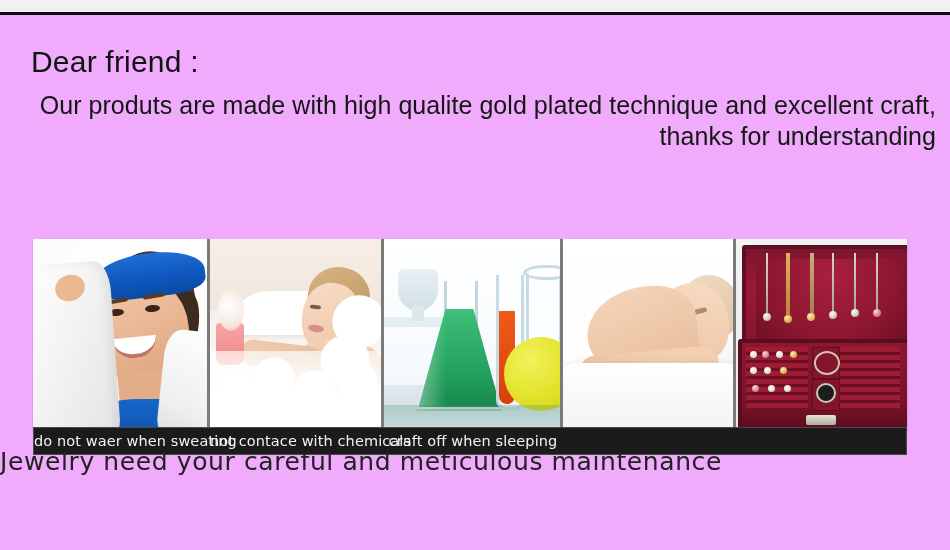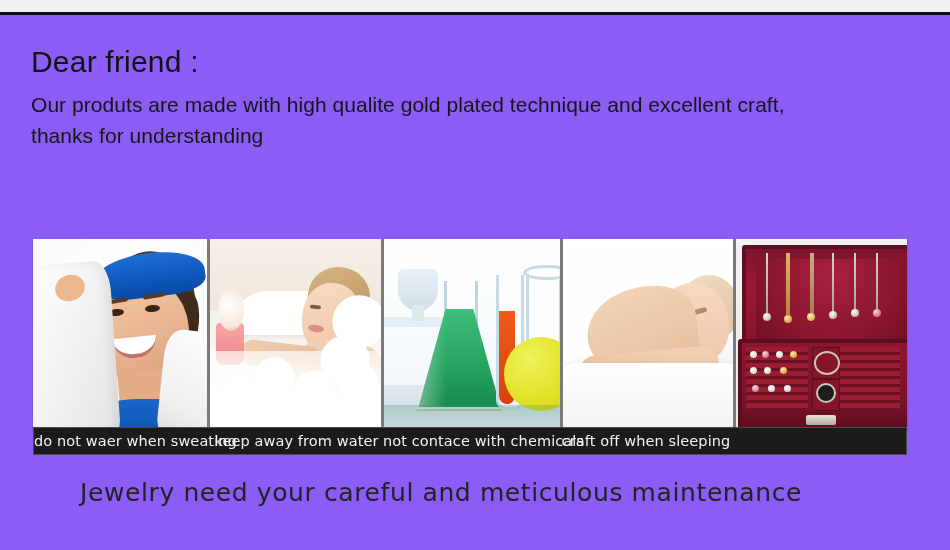--- a/index.html
+++ b/index.html
@@ -13,33 +13,34 @@
   .page{
     position:absolute;inset:0;
     background:#f1f1f1;
   }
   .top-rule{
     position:absolute;left:0;top:12px;width:950px;height:3px;
     background:#0d0d0d;
   }
   .content{
     position:absolute;left:0;top:15px;width:950px;height:535px;
-    background:#8b5cf6;
+    background:#f0abfc;
   }
 
   
   .heading{
     position:absolute;left:31px;top:30px;
     font-size:30px;line-height:34px;color:#121212;
     letter-spacing:.2px;white-space:nowrap;
   }
   .para{
     position:absolute;left:31px;top:75px;width:905px;
-    font-size:21px;line-height:30.5px;color:#161616;
+    font-size:25px;line-height:30.5px;color:#161616;
     letter-spacing:.05px;
+    text-align:right;
   }
   .para .ln{display:block;white-space:nowrap;}
 
   
   .strip{
     position:absolute;left:33px;top:224px;
     width:874px;height:192px;
     display:flex;
     background:#6e6e6e;
     box-shadow:0 1px 2px rgba(0,0,0,.25);
@@ -382,22 +383,22 @@
     letter-spacing:.1px;
   }
   .c1{width:176px;}
   .c2{width:173px;}
   .c3{width:177px;}
   .c4{width:172px;}
   .c5{width:174px;}
 
   
   .tagline{
-    position:absolute;left:0;top:463px;width:802px;
-    text-align:right;
+    position:absolute;left:0;top:432px;width:802px;
+    text-align:left;
     font-family:"DejaVu Sans", sans-serif;
     font-size:25px;color:#222222;letter-spacing:.6px;
     white-space:nowrap;
   }
 </style>
 </head>
 <body>
 
 <div class="page">
 
@@ -518,21 +519,20 @@
           <div class="bangle"></div>
           <div class="watch"></div>
           <div class="clasp"></div>
         </div>
       </div>
 
     </div>
 
     <div class="captions">
       <div class="caption c1">do not waer when sweating</div>
-      <div class="caption c2">keep away from water</div>
       <div class="caption c3">not contace with chemicals</div>
       <div class="caption c4">craft off when sleeping</div>
     </div>
 
     <div class="tagline">Jewelry need your careful and meticulous maintenance</div>
 
   </div>
 </div>
 
 </body></html>

